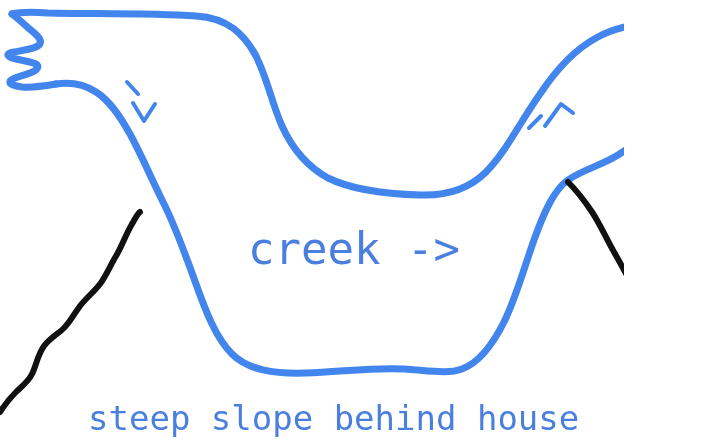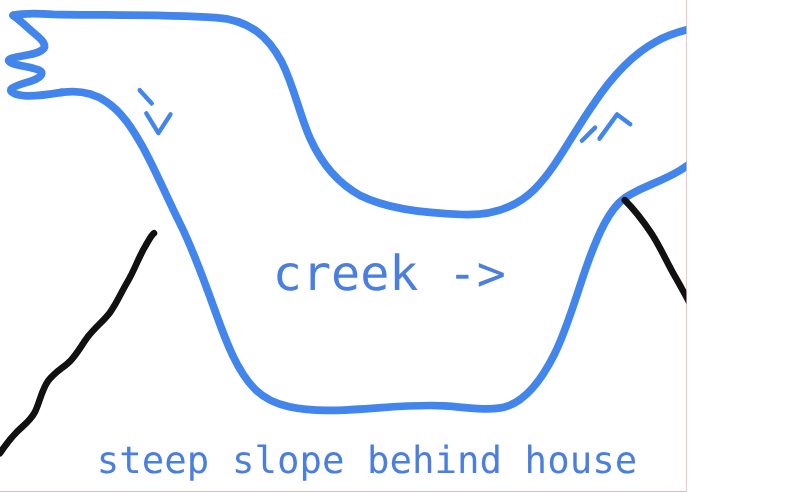--- a/index.html
+++ b/index.html
@@ -8,21 +8,21 @@
     padding: 0;
     background: #ffffff;
   }
   body {
     font-family: "DejaVu Sans Mono", monospace;
   }
   #canvas-wrap {
     position: relative;
     width: 624px;
     height: 447px;
-    background: #b91c1c;
+    background: #7dd3fc;
     overflow: hidden;
   }
   #sketch {
     position: absolute;
     top: 0;
     left: 0;
     width: 720px;
     height: 447px;
     display: block;
   }

